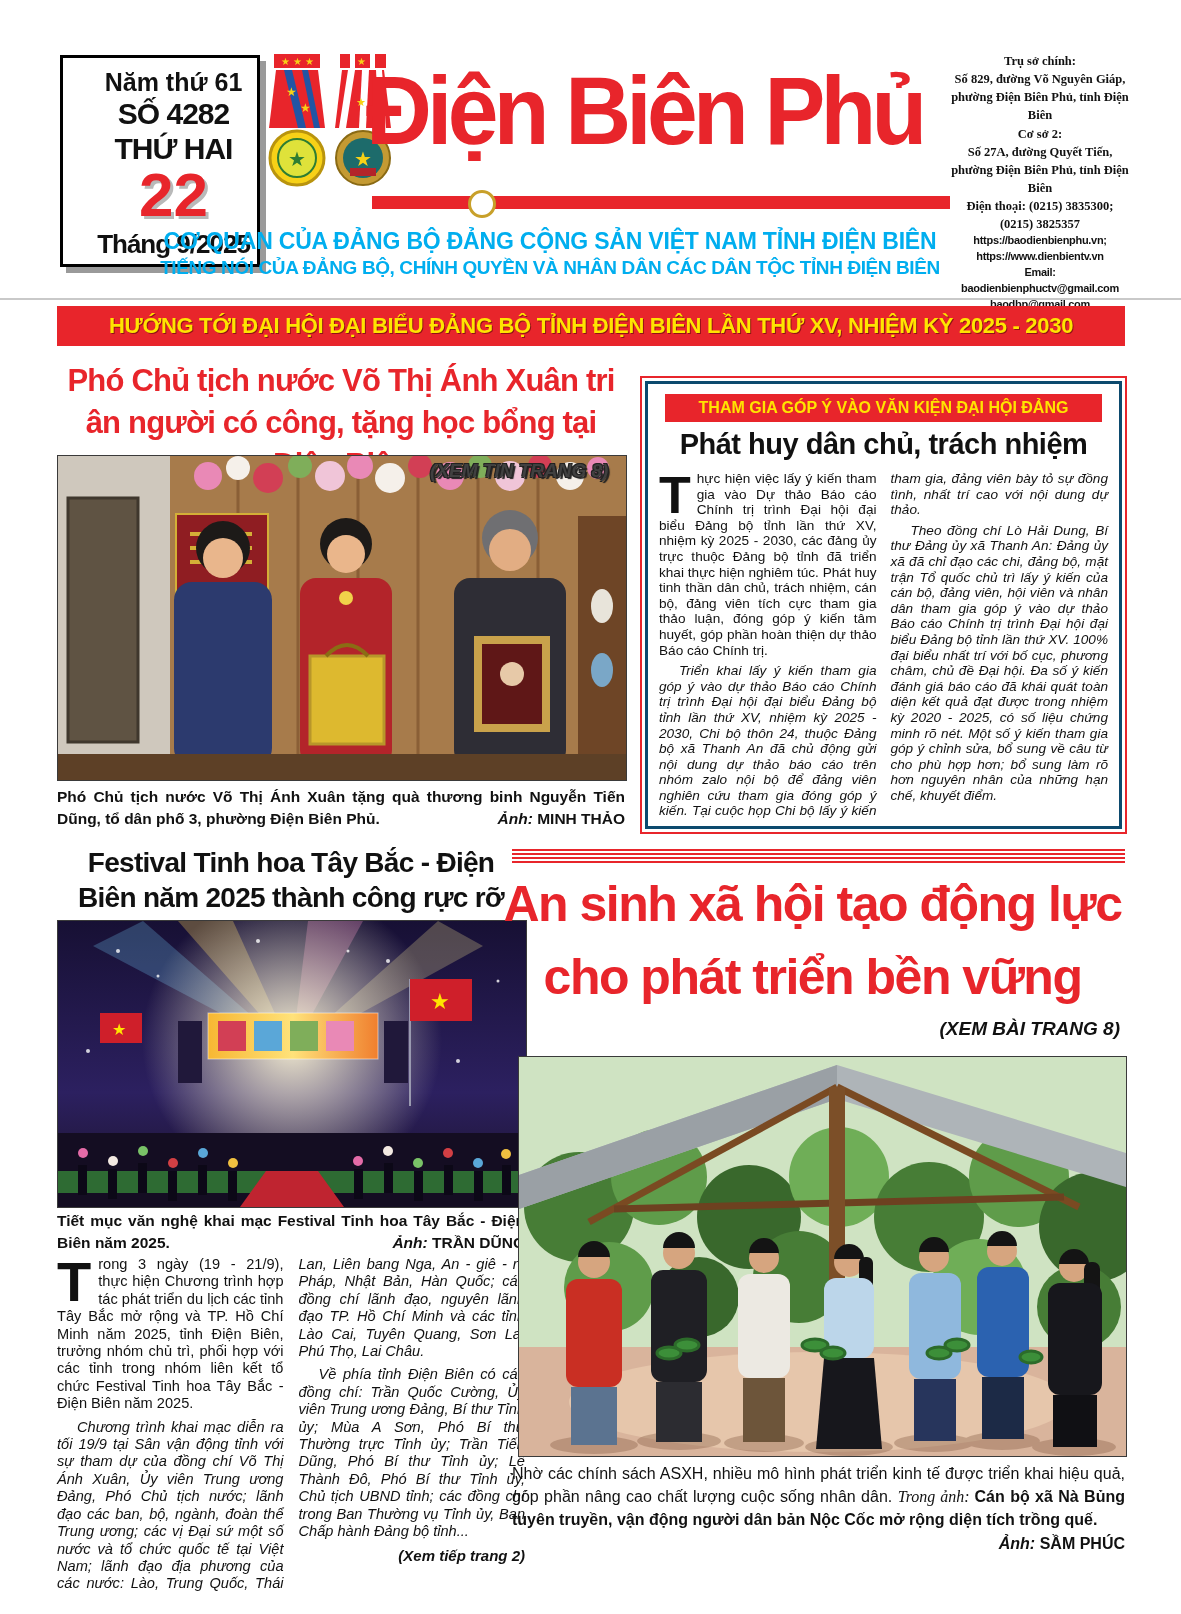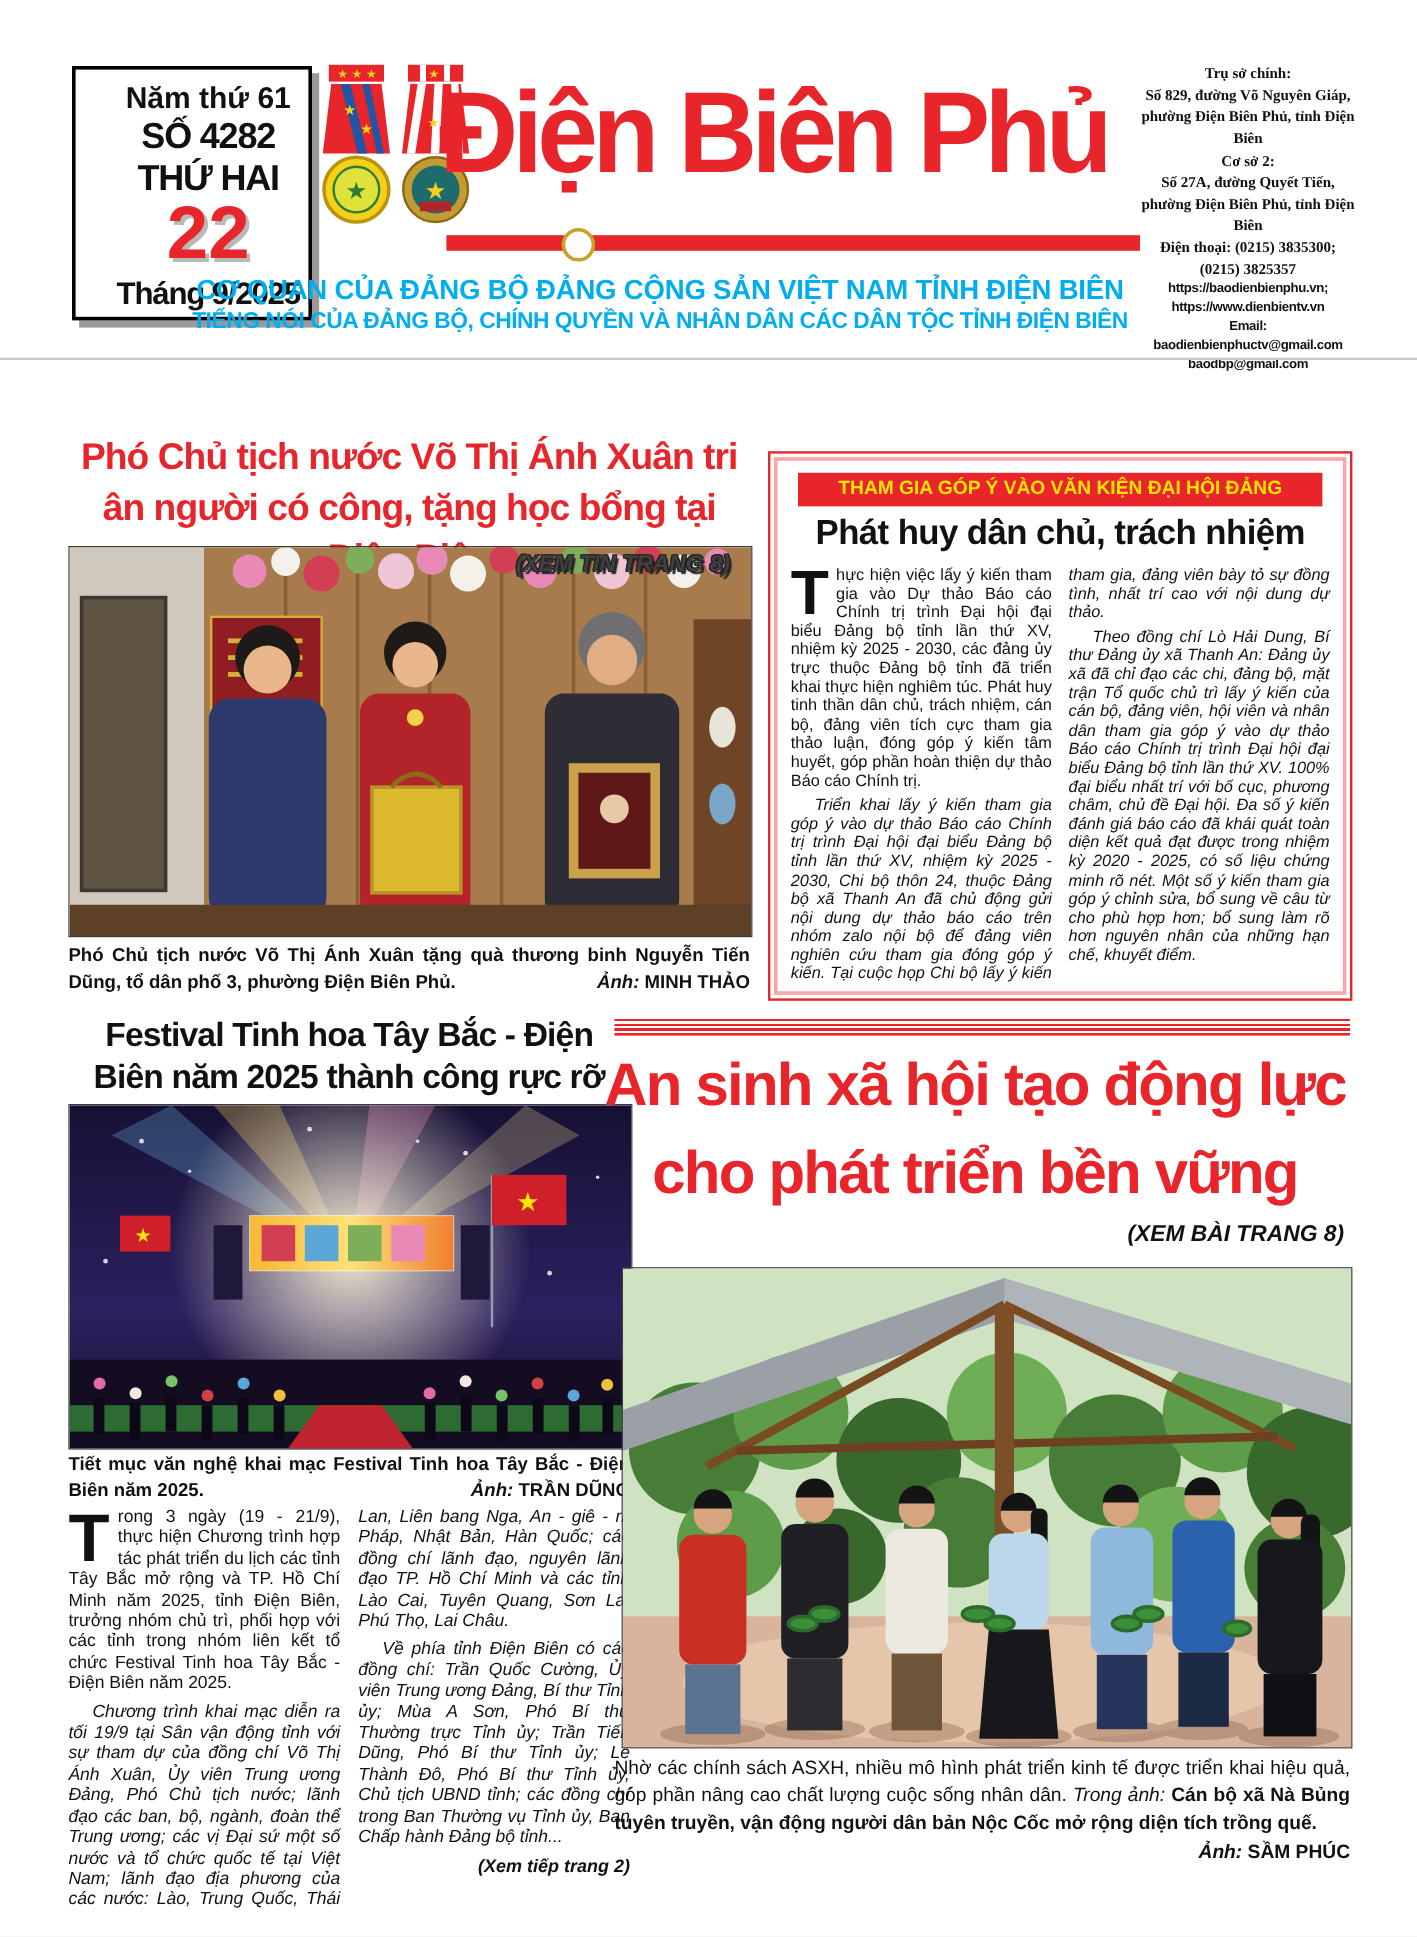--- a/index.html
+++ b/index.html
@@ -50,21 +50,21 @@
   .photo-note{left:430px;top:460px;color:#404040;font-weight:bold;font-style:italic;font-size:19px;
               text-shadow:-1px -1px 0 #222,1px -1px 0 #222,-1px 1px 0 #222,2px 2px 1px #222;}
   .caption{font-weight:bold;font-size:15.5px;line-height:1.4;text-align:justify;}
   .lead-caption{left:57px;top:786px;width:568px;}
   .credit{float:right;}
   .credit .lbl{font-style:italic;}
 
   
   .party-box{left:640px;top:376px;width:487px;height:458px;border:2px solid #e8252b;
              padding:3px;box-sizing:border-box;}
-  .party-inner{border:3px solid #fca5a5;width:100%;height:100%;box-sizing:border-box;
+  .party-inner{border:3px solid #0c4a6e;width:100%;height:100%;box-sizing:border-box;
                padding:8px 11px 4px;}
   .kicker{background:#e8252b;height:28px;margin:2px 6px 6px;display:flex;align-items:center;
           justify-content:center;}
   .kicker span{color:#ffe400;font-weight:bold;font-size:16px;}
   .party-title{text-align:center;font-weight:bold;font-size:29px;letter-spacing:-0.5px;
                margin:6px 0 10px;}
   .party-body{column-count:2;column-gap:14px;column-fill:auto;height:352px;
               font-size:13.6px;line-height:15.6px;text-align:justify;}
   .party-body p{margin:0 0 5px;}
   .indent{text-indent:20px;font-style:italic;}
@@ -87,21 +87,21 @@
   .asxh-rules{left:512px;top:849px;width:613px;height:14px;
               background:repeating-linear-gradient(to bottom,#e8252b 0,#e8252b 2px,#fff 2px,#fff 4px);}
   .asxh-title{left:500px;top:868px;width:625px;text-align:center;color:#e8252b;
               font-weight:bold;font-size:50px;line-height:1.45;letter-spacing:-1.5px;}
   .asxh-note{left:500px;top:1018px;width:620px;text-align:right;font-weight:bold;
              font-style:italic;font-size:19px;}
   .asxh-photo{left:518px;top:1056px;}
   .asxh-caption{left:512px;top:1462px;width:613px;font-size:16px;line-height:1.45;
                 text-align:justify;}
   .cap-normal{font-weight:normal;}
-  .cap-label{font-style:italic;font-weight:normal;}
+  .cap-label{font-style:italic;font-weight:normal;font-family:Liberation Serif, serif;}
   .cap-bold{font-weight:bold;}
   .asxh-caption .credit{font-weight:bold;}
 </style>
 </head>
 <body>
 
 <div class="page">
 
   <div class="abs datebox">
     <div class="l1">Năm thứ 61</div>
@@ -160,20 +160,23 @@
     <span class="as">Điện thoại: (0215) 3835300;</span>
     <span class="as">(0215) 3825357</span>
     <span class="an">https://baodienbienphu.vn;</span>
     <span class="an">https://www.dienbientv.vn</span>
     <span class="an">Email: baodienbienphuctv@gmail.com</span>
     <span class="an">baodbp@gmail.com</span>
   </div>
 
   <div class="abs header-sep"></div>
 
+  <div class="abs banner">
+    <span>HƯỚNG TỚI ĐẠI HỘI ĐẠI BIỂU ĐẢNG BỘ TỈNH ĐIỆN BIÊN LẦN THỨ XV, NHIỆM KỲ 2025 - 2030</span>
+  </div>
 
   <div class="abs lead-title">Phó Chủ tịch nước Võ Thị Ánh Xuân tri ân người có công, tặng học bổng tại Điện Biên</div>
 
   <svg class="abs photo lead-photo" width="568" height="324" viewBox="0 0 568 324">
     <rect width="568" height="324" fill="#a77b4b"></rect>
     <g stroke="#8a5f36" stroke-width="3">
       <line x1="180" y1="0" x2="180" y2="324"></line>
         <line x1="240" y1="0" x2="240" y2="324"></line>
       <line x1="300" y1="0" x2="300" y2="324"></line>
         <line x1="360" y1="0" x2="360" y2="324"></line>

